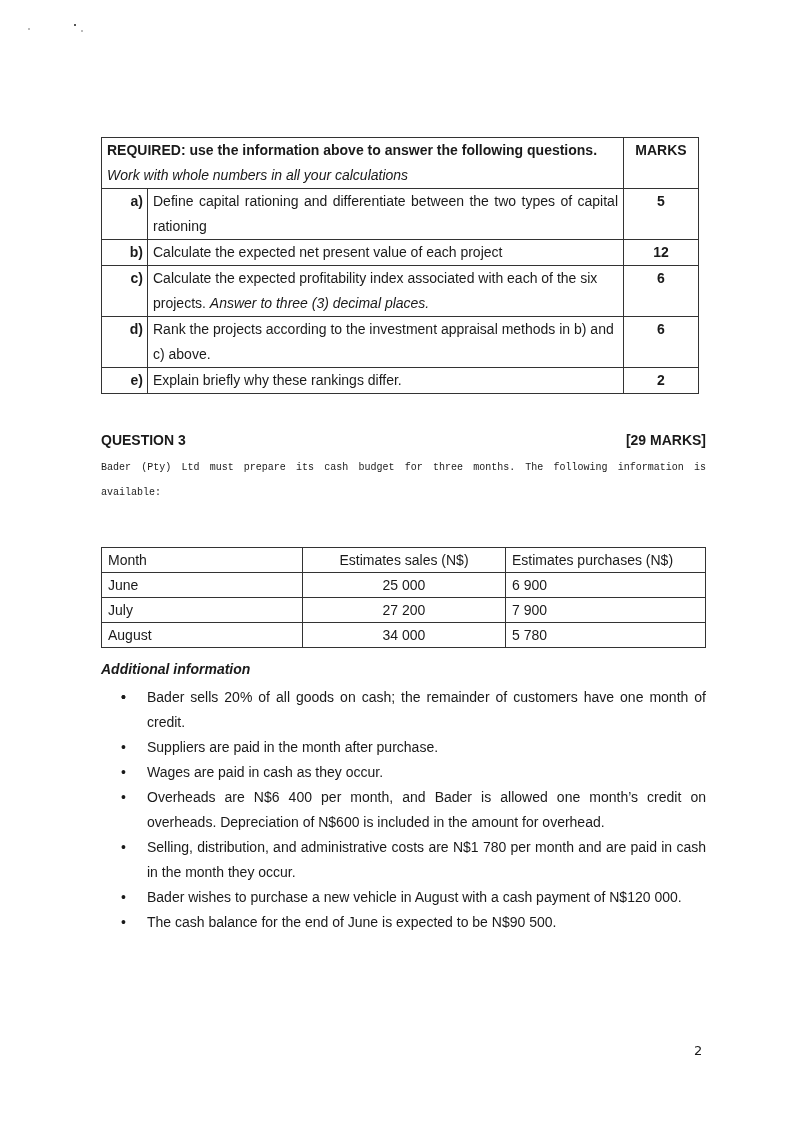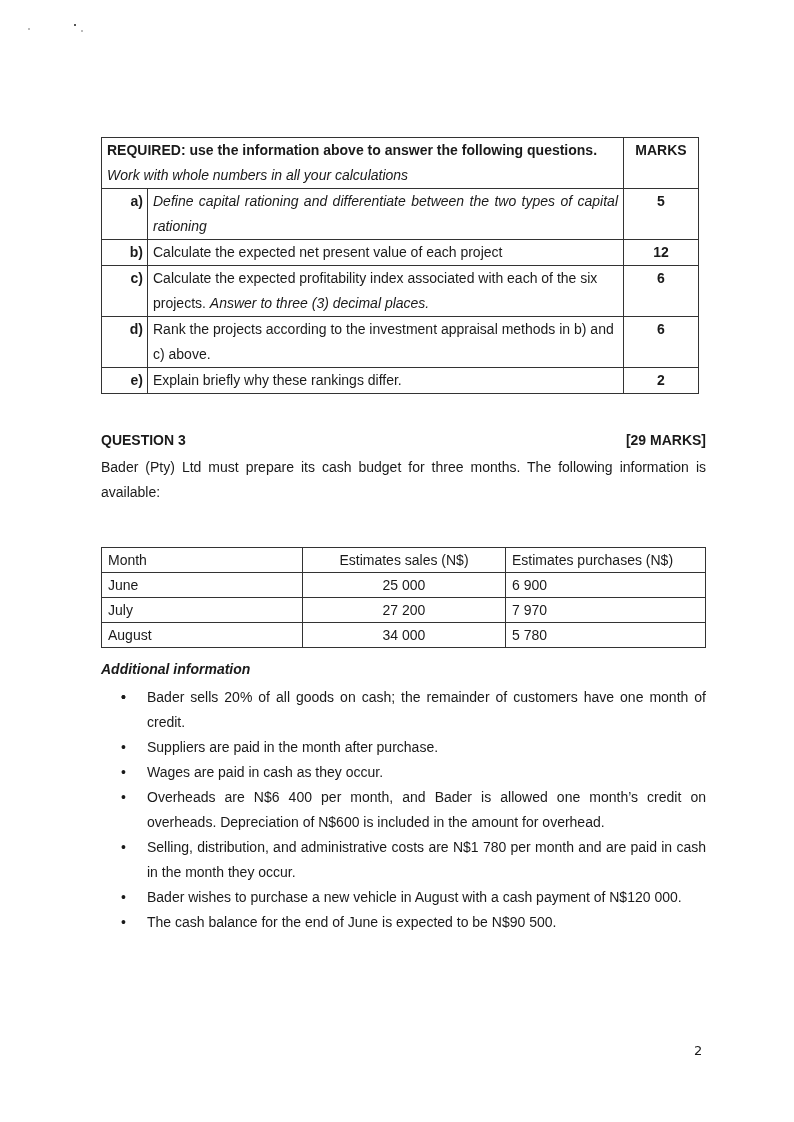--- a/index.html
+++ b/index.html
@@ -6,21 +6,21 @@
   body { width: 794px; height: 1122px; position: relative; font-family: "Liberation Sans", sans-serif; color: #1a1a1a; font-size: 14px; }
   .scan-dot { position: absolute; width: 2px; height: 2px; background: #bbb; }
   table { border-collapse: collapse; margin-top: 40px; }
   .req-table { position: absolute; left: 101px; top: 97px; width: 598px; }
   .req-table td { border: 1px solid #333; vertical-align: top; line-height: 25px; font-size: 14px; padding: 0 5px; }
   .req-table .hdr { font-weight: bold; }
   .req-table .sub { font-style: italic; }
   .req-table .letter { width: 36px; text-align: right; font-weight: bold; padding-right: 4px; }
   .req-table .marks { width: 64px; text-align: center; font-weight: bold; }
   .q-head { position: absolute; left: 101px; top: 432px; width: 605px; font-weight: bold; font-size: 14px; display: flex; justify-content: space-between; }
-  .intro { position: absolute; left: 101px; top: 455px; width: 605px; line-height: 25px; font-size: 14px; text-align: justify; }
+  .intro { position: absolute; left: 101px; top: 455px; width: 605px; line-height: 25px; font-size: 10px; text-align: justify; font-family: Liberation Mono, monospace; }
   .data-table { position: absolute; left: 101px; top: 507px; width: 605px; padding-left: 20px; }
   .data-table td { border: 1px solid #333; height: 24px; font-size: 14px; padding: 0 6px; }
   .data-table td.c1 { width: 188px; }
   .data-table td.c2 { width: 190px; text-align: center; }
   .data-table td.c3 { }
   .add-head { position: absolute; left: 101px; top: 661px; font-weight: bold; font-size: 14px; font-style: italic; }
   .bullets { position: absolute; left: 101px; top: 685px; width: 605px; margin: 0; padding: 0; list-style: none; }
   .bullets li { position: relative; padding-left: 46px; line-height: 25px; font-size: 14px; text-align: justify; }
   .bullets li .dot { position: absolute; left: 20px; top: 0; }
   .page-num { position: absolute; left: 694px; top: 1043px; font-family: "DejaVu Sans", sans-serif; font-size: 13px; }
@@ -36,21 +36,21 @@
   <tbody>
       <tr>
     <td colspan="2">
       <div class="hdr">REQUIRED: use the information above to answer the following questions.</div>
       <div class="sub">Work with whole numbers in all your calculations</div>
     </td>
     <td class="marks">MARKS</td>
   </tr>
   <tr>
     <td class="letter">a)</td>
-    <td style="text-align:justify;font-style:italic;"><span>Define capital rationing and differentiate between the two types of capital rationing</span></td>
+    <td style="text-align:justify;"><span>Define capital rationing and differentiate between the two types of capital rationing</span></td>
     <td class="marks">5</td>
   </tr>
   <tr>
     <td class="letter">b)</td>
     <td><span>Calculate the expected net present value of each project</span></td>
     <td class="marks">12</td>
   </tr>
   <tr>
     <td class="letter">c)</td>
     <td><span>Calculate the expected profitability index associated with each of the six projects. </span><i>Answer to three (3) decimal places.</i></td>
@@ -84,21 +84,21 @@
     <td class="c3">Estimates purchases (N$)</td>
   </tr>
   <tr>
     <td class="c1">June</td>
     <td class="c2">25 000</td>
     <td class="c3">6 900</td>
   </tr>
   <tr>
     <td class="c1">July</td>
     <td class="c2">27 200</td>
-    <td class="c3">7 970</td>
+    <td class="c3">7 900</td>
   </tr>
   <tr>
     <td class="c1">August</td>
     <td class="c2">34 000</td>
     <td class="c3">5 780</td>
   </tr>
 </tbody>
   </table>
 
 <div class="add-head">Additional information</div>

